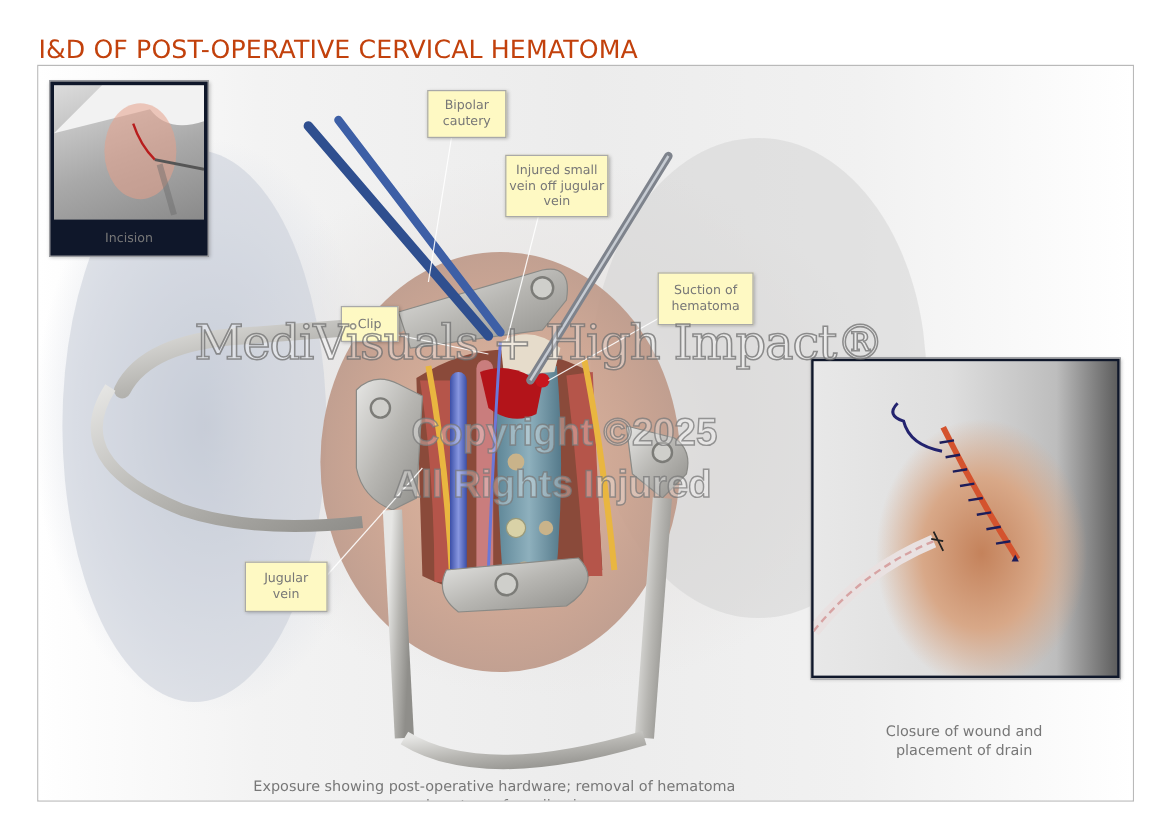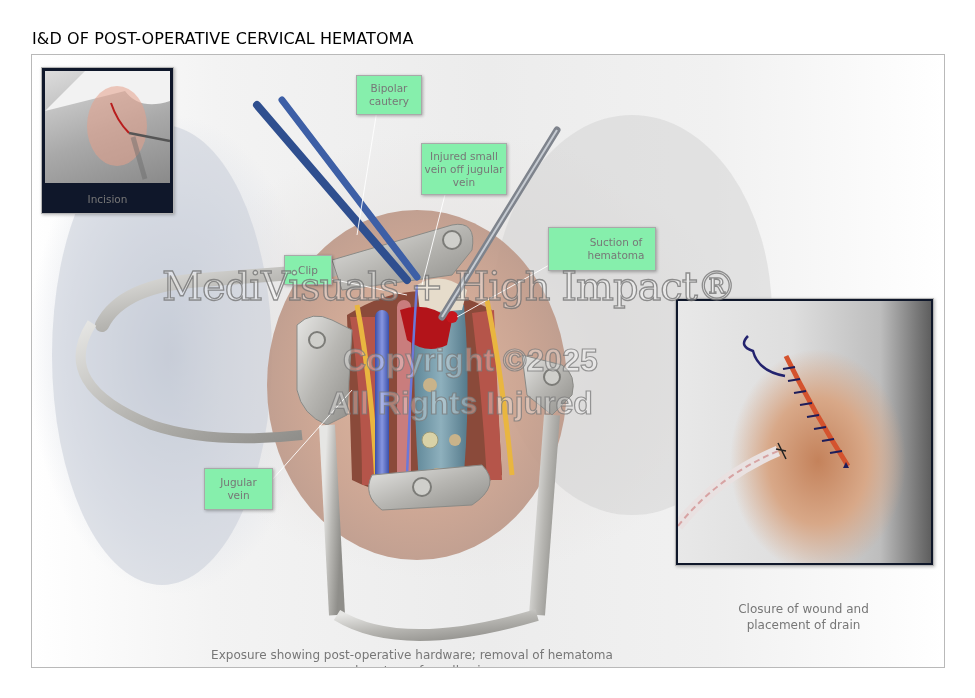--- a/index.html
+++ b/index.html
@@ -1,26 +1,26 @@
 <!DOCTYPE html>
 <html><head>
 <meta charset="utf-8">
 <style>
   html,body{margin:0;padding:0;background:#ffffff;}
   body{width:975px;height:698px;position:relative;overflow:hidden;font-family:"DejaVu Sans","Liberation Sans",sans-serif;color:#6a6a6a;}
-  .title{position:absolute;left:32px;top:29px;font-size:16px;letter-spacing:0.1px;color:#000000;font-weight:normal;}
+  .title{position:absolute;left:32px;top:29px;font-size:21px;letter-spacing:0.1px;color:#c2410c;font-weight:normal;}
   .frame{position:absolute;left:31px;top:54px;width:912px;height:612px;border:1px solid #b9b9b9;background:#fff;overflow:hidden;}
   .bg{position:absolute;inset:0;background:
       radial-gradient(ellipse 380px 300px at 420px 300px,#f6f3f2 0%,#e9e7e6 40%,rgba(255,255,255,0) 75%),
       radial-gradient(ellipse 180px 300px at 140px 300px,#c5cbd6 0%,rgba(220,224,232,0.6) 55%,rgba(255,255,255,0) 80%),
       linear-gradient(90deg,#ffffff 0%,#f3f3f3 20%,#ececec 50%,#f1f1f1 75%,#ffffff 100%);}
   .scene{position:absolute;left:0;top:0;}
   .inset{position:absolute;background:#0f172a;border:1px solid #b5b5b5;box-shadow:1px 1px 3px rgba(0,0,0,0.25);}
   .inset-img{position:absolute;overflow:hidden;}
-  .label-box{position:absolute;background:#86efac;border:1px solid #a9a9a9;box-shadow:1px 1px 3px rgba(0,0,0,0.3);font-size:10.5px;line-height:13px;color:#777;text-align:center;display:flex;align-items:center;justify-content:center;white-space:pre-line;}
+  .label-box{position:absolute;background:#fef9c3;border:1px solid #a9a9a9;box-shadow:1px 1px 3px rgba(0,0,0,0.3);font-size:10.5px;line-height:13px;color:#777;text-align:center;display:flex;align-items:center;justify-content:center;white-space:pre-line;}
   .caption{position:absolute;font-size:12px;line-height:16px;color:#777;text-align:center;white-space:pre-line;margin-top:26px;}
   .wm{position:absolute;font-family:"DejaVu Serif","Liberation Serif",serif;color:rgba(255,255,255,0.35);-webkit-text-stroke:1.3px rgba(110,110,110,0.75);white-space:nowrap;}
   .wm2{position:absolute;font-family:"Liberation Sans","DejaVu Sans",sans-serif;font-weight:bold;color:rgba(255,255,255,0.3);-webkit-text-stroke:1.2px rgba(120,120,120,0.75);white-space:nowrap;}
 </style>
 </head>
 <body>
 
 <div class="title">I&amp;D OF POST-OPERATIVE CERVICAL HEMATOMA</div>
 
 <div class="frame">
@@ -145,24 +145,24 @@
         <path d="M0 225 Q40 175 100 150" stroke="#d7a3a3" stroke-width="2" fill="none" stroke-dasharray="6 4"></path>
         <path d="M100 142 l8 16 M98 148 l10 2" stroke="#222" stroke-width="1.5"></path>
       </svg>
     </div>
   </div>
   <div class="caption" style="left:643px;top:520px;width:257px;">Closure of wound and
 placement of drain</div>
 
   <div class="label-box" style="left:324px;top:20px;width:64px;height:38px;">Bipolar
 cautery</div>
-  <div class="label-box" style="left:389px;top:74px;width:84px;height:50px;margin-top:14px;">Injured small
+  <div class="label-box" style="left:389px;top:74px;width:84px;height:50px;">Injured small
 vein off jugular
 vein</div>
-  <div class="label-box" style="left:516px;top:172px;width:78px;height:42px;padding-left:28px;">Suction of
+  <div class="label-box" style="left:516px;top:172px;width:78px;height:42px;">Suction of
 hematoma</div>
   <div class="label-box" style="left:235px;top:200px;width:46px;height:28px;margin-left:17px;">Clip</div>
   <div class="label-box" style="left:172px;top:413px;width:67px;height:40px;">Jugular
 vein</div>
 
   <div class="caption" style="left:150px;top:566px;width:460px;">Exposure showing post-operative hardware; removal of hematoma
 and cautery of small vein</div>
 
   <div class="wm" style="left:130px;top:208px;font-size:40px;letter-spacing:-1px;">MediVisuals + High Impact®</div>
   <div class="wm2" style="left:311px;top:287px;font-size:32px;">Copyright ©2025</div>

